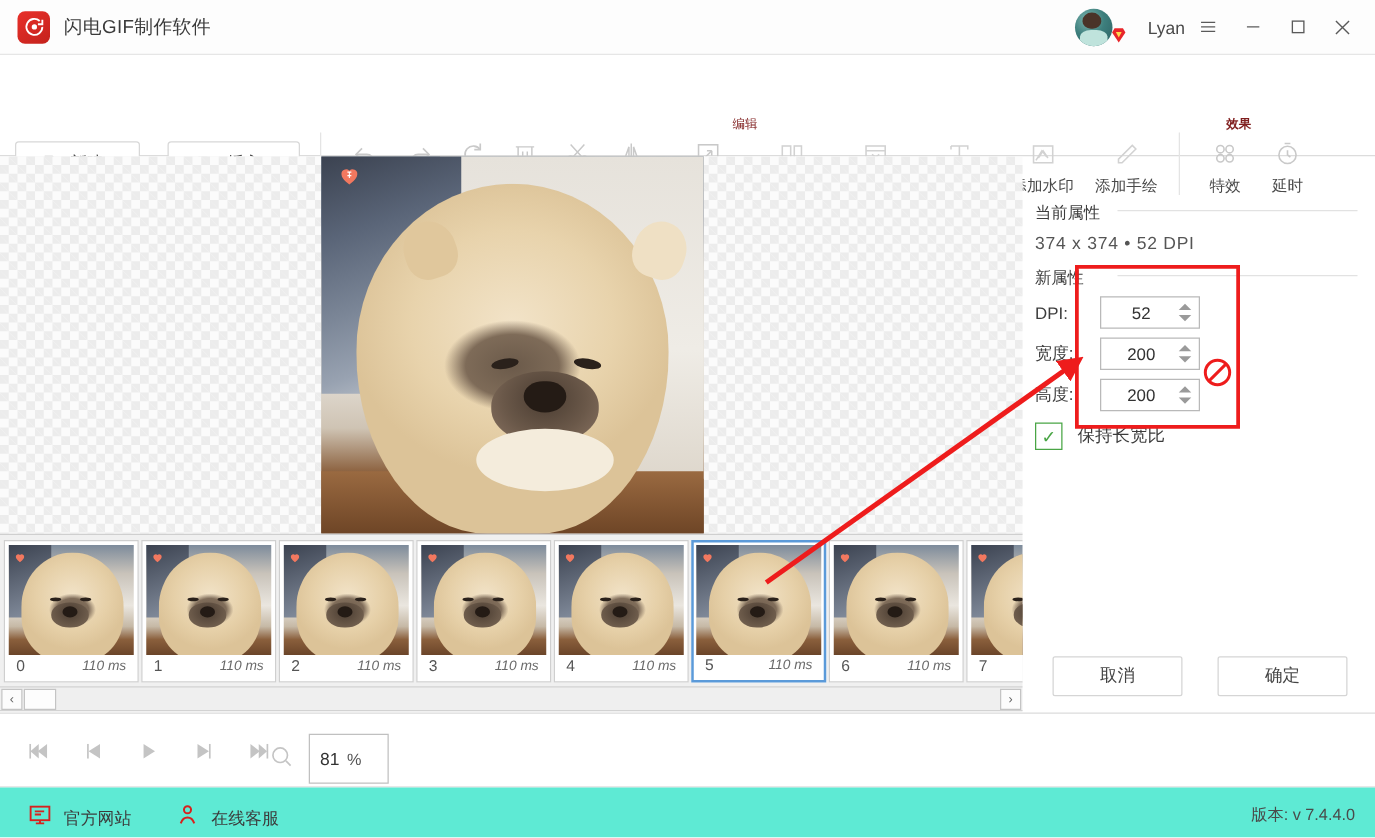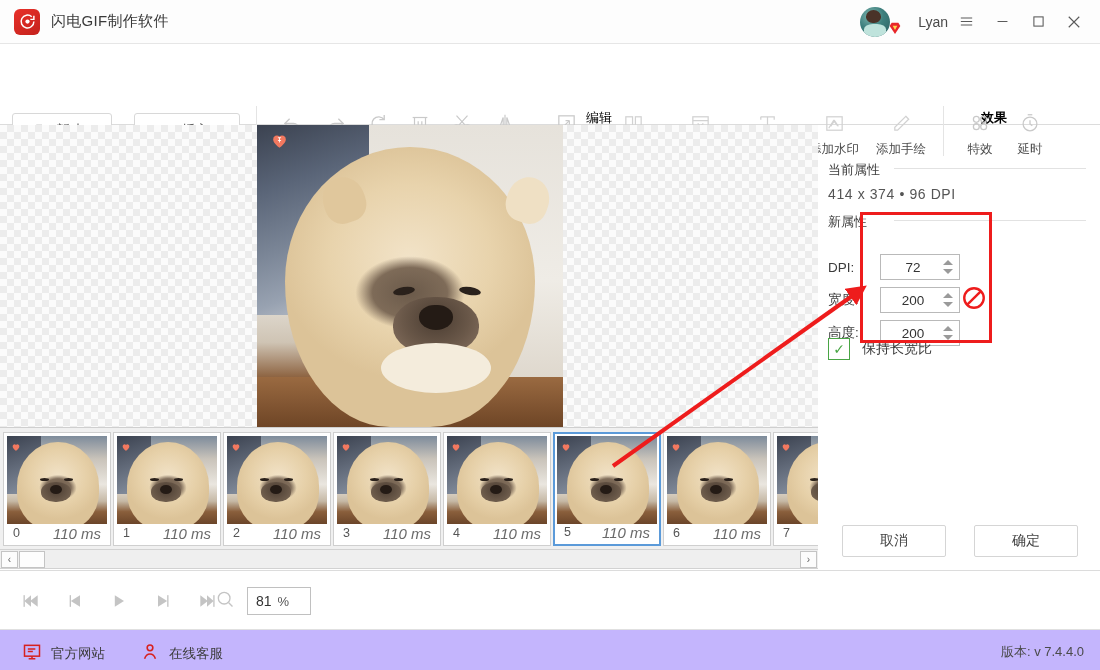--- a/index.html
+++ b/index.html
@@ -57,21 +57,21 @@
     color:#4d4d4d; font-size:14px;
   }
   .btn-new { left:12px; width:100px; }
   .btn-insert { left:134px; width:106px; }
   .btn-new .lbl, .btn-insert .lbl { margin-left:7px; }
   .btn-caret { margin-left:5px; color:#b0b0b0; font-size:11px; }
 
   .tb-div { position:absolute; top:62px; width:1px; height:50px; background:#e4e4e4; }
 
   .grp-label {
-    position:absolute; font-size:13px; color:#000000; top:65px;
+    position:absolute; font-size:10px; color:#7f1d1d; top:48px;
   }
   .tool {
     position:absolute; top:64px; width:60px; height:56px;
     display:flex; flex-direction:column; align-items:center; justify-content:flex-start;
   }
   .tool .ico { height:30px; display:flex; align-items:center; justify-content:center; color:#c9c9c9; }
   .tool .tl { font-size:12.5px; color:#4a4a4a; margin-top:3px; white-space:nowrap; }
 
   
   .canvas-area {
@@ -154,21 +154,21 @@
     background:radial-gradient(ellipse at 50% 38%,#4a3c31,#7e6b58);}
   .t-nose{position:absolute;left:43px;top:49px;width:12px;height:9px;border-radius:50%;background:#241b15;}
   .t-eye{position:absolute;top:42px;width:9px;height:3px;border-radius:50%;background:#2a211b;}
   .t-eye.l{left:33px;} .t-eye.r{left:57px;}
   .t-heart{position:absolute;left:4px;top:2px;width:10px;height:10px;}
   .frame .meta {
     position:absolute; left:0; bottom:3px; width:100%; height:18px;
     display:flex; align-items:center; justify-content:space-between; padding:0 9px;
   }
   .frame .fidx { font-size:12.5px; color:#555; }
-  .frame .fms { font-size:15px; color:#6a6a6a; font-style:italic; }
+  .frame .fms { font-size:11px; color:#6a6a6a; font-style:italic; }
 
   .strip-scroll {
     position:absolute; left:0; top:549px; width:818px; height:20px;
     background:#efefef; border-top:1px solid #d2d2d2; border-bottom:1px solid #d2d2d2;
   }
   .sb-arrow {
     position:absolute; top:1px; width:17px; height:17px;
     border:1px solid #c4c4c4; background:#fcfcfc;
     display:flex; align-items:center; justify-content:center;
     font-size:10px; color:#666;
@@ -191,21 +191,21 @@
     display:flex;align-items:center;justify-content:center;color:#9b9b9b;
   }
   .rp-head .htitle { margin-left:10px; font-size:14px; color:#3c3c3c; }
   .rp-head .hclose { margin-left:auto; margin-right:13px; color:#6a6a6a; font-size:15px; }
 
   .sec-label { position:absolute; font-size:13px; color:#3c3c3c; background:#fff; padding-right:6px; z-index:3; }
   .sec-rule { position:absolute; height:1px; background:#e2e2e2; }
 
   .cur-props { position:absolute; left:828px; top:186px; font-size:14px; color:#555; letter-spacing:.6px; }
 
-  .f-row { position:absolute; display:flex; align-items:center;margin-top:17px; }
+  .f-row { position:absolute; display:flex; align-items:center; }
   .f-label { font-size:13.5px; color:#3c3c3c; }
   .spin {
     position:relative; width:80px; height:26px; border:1px solid #b9b9b9; background:#fff;
     display:flex; align-items:center;
   }
   .spin .val { flex:1; text-align:center; font-size:13.5px; color:#333; padding-right:14px; }
   .spin .arrows {
     position:absolute; right:5px; top:0; height:100%; width:12px;
     display:flex; flex-direction:column; align-items:center; justify-content:center; gap:4px;
   }
@@ -240,28 +240,28 @@
 
   
   .statusbar {
     position:absolute; left:0; top:570px; width:1100px; height:60px;
     background:#fff; border-top:1px solid #dcdcdc; border-bottom:1px solid #e0e0e0;
   }
   .play-btns { position:absolute; left:14px; top:14px; display:flex; align-items:center; gap:10px; }
   .pbtn { width:34px; height:32px; display:flex; align-items:center; justify-content:center; color:#c4c4c4; }
   .zoom-group { position:absolute; left:215px; top:16px; display:flex; align-items:center; }
   .zoom-spin {
-    position:relative; margin-left:12px; width:64px; height:28px;
+    position:relative; margin-left:12px; width:64px; height:40px;
     border:1px solid #c0c0c0; background:#fff; display:flex; align-items:center;
   }
   .zoom-spin .zv { margin-left:8px; font-size:14px; color:#333; }
   .zoom-spin .zp { margin-left:6px; font-size:13px; color:#555; }
 
   
-  .footer { position:absolute; left:0; top:630px; width:1100px; height:40px; background:#c4b5fd; }
+  .footer { position:absolute; left:0; top:630px; width:1100px; height:40px; background:#5eead4; }
   .flink { position:absolute; top:12px; display:flex; align-items:center; }
   .flink .lt { margin-left:9px; font-size:13.5px; color:#3c3c3c; }
   .version { position:absolute; right:16px; top:13px; font-size:13px; color:#4a4a4a; }
 </style>
 </head>
 <body>
 
 <div id="app">
 
   <div class="titlebar">
@@ -673,29 +673,29 @@
 
   <div class="strip-scroll">
     <div class="sb-arrow l">‹</div>
     <div class="sb-thumb"></div>
     <div class="sb-arrow r">›</div>
   </div>
 
 
   <div class="sec-label" style="left:828px; top:161px;">当前属性</div>
   <div class="sec-rule" style="left:894px; top:168px; width:192px;"></div>
-  <div class="cur-props">414  x  374  •  96 DPI</div>
+  <div class="cur-props">374  x  374  •  52 DPI</div>
 
   <div class="sec-label" style="left:828px; top:213px;">新属性</div>
   <div class="sec-rule" style="left:894px; top:220px; width:192px;"></div>
 
   <div class="f-row" style="left:828px; top:237px;">
     <span class="f-label" style="width:48px;">DPI:</span>
     <span class="spin" style="margin-left:4px;">
-      <span class="val">72</span>
+      <span class="val">52</span>
       <span class="arrows">
         <span class="up"></span>
         <span class="dn"></span>
       </span>
     </span>
   </div>
 
   <div class="f-row" style="left:828px; top:270px;">
     <span class="f-label" style="width:48px;">宽度:</span>
     <span class="spin" style="margin-left:4px;">

